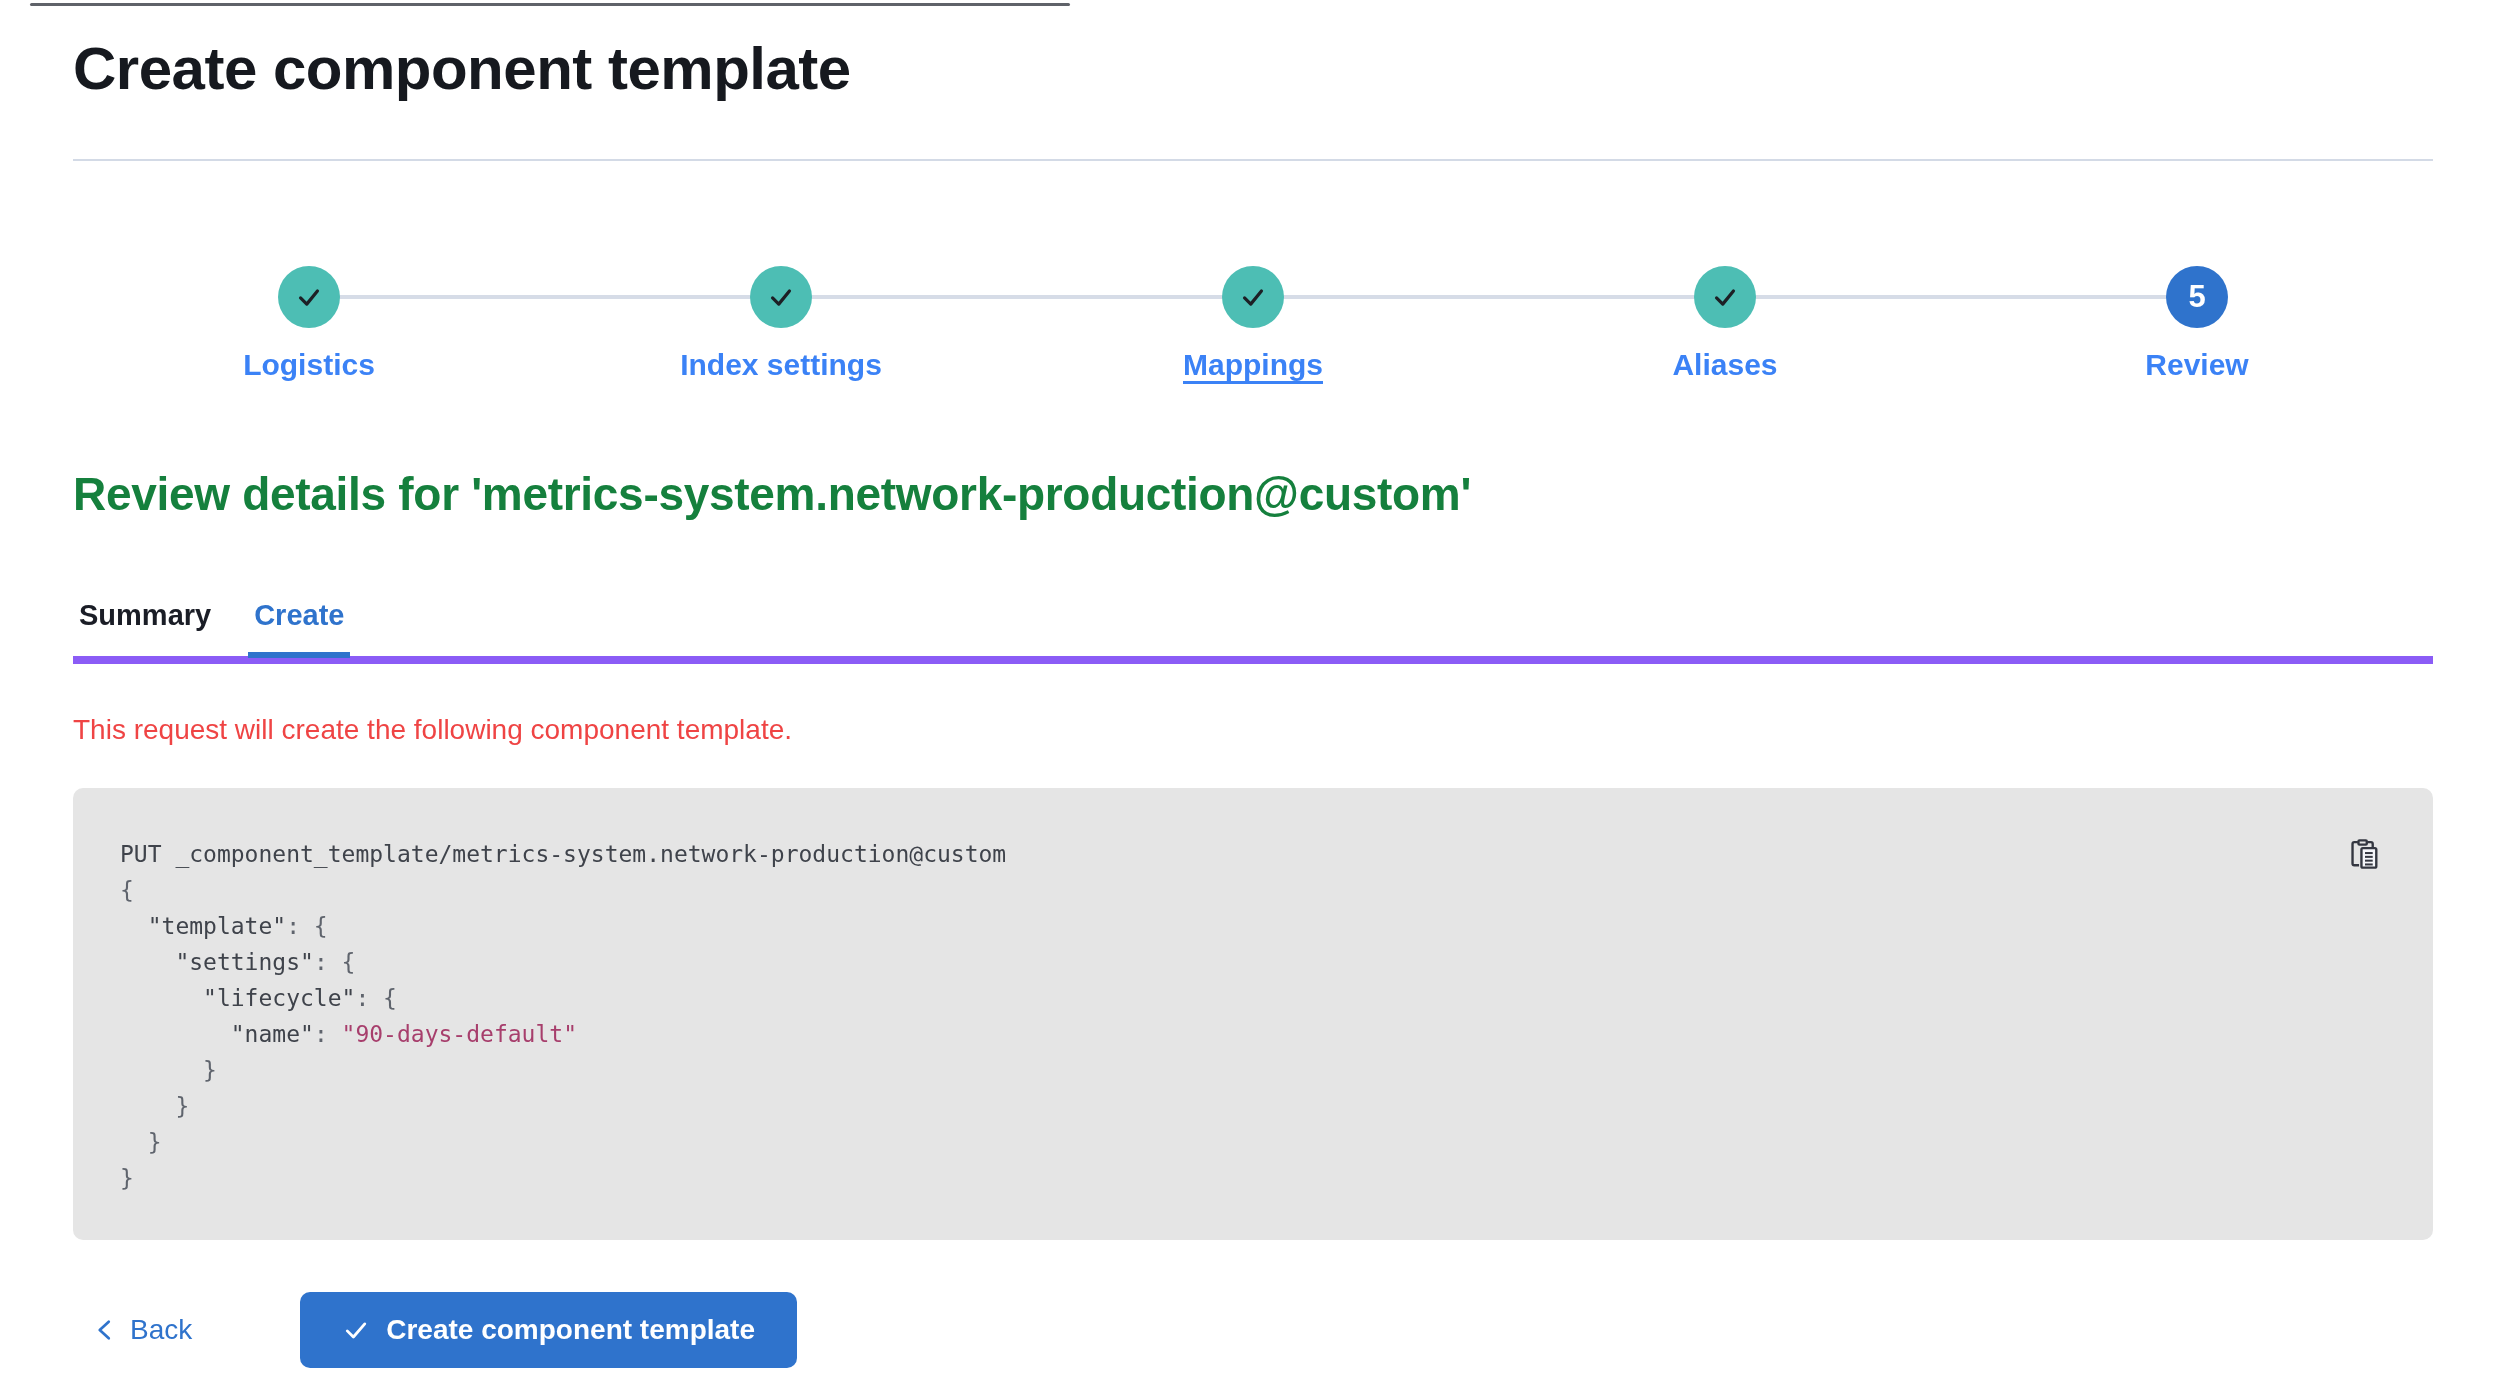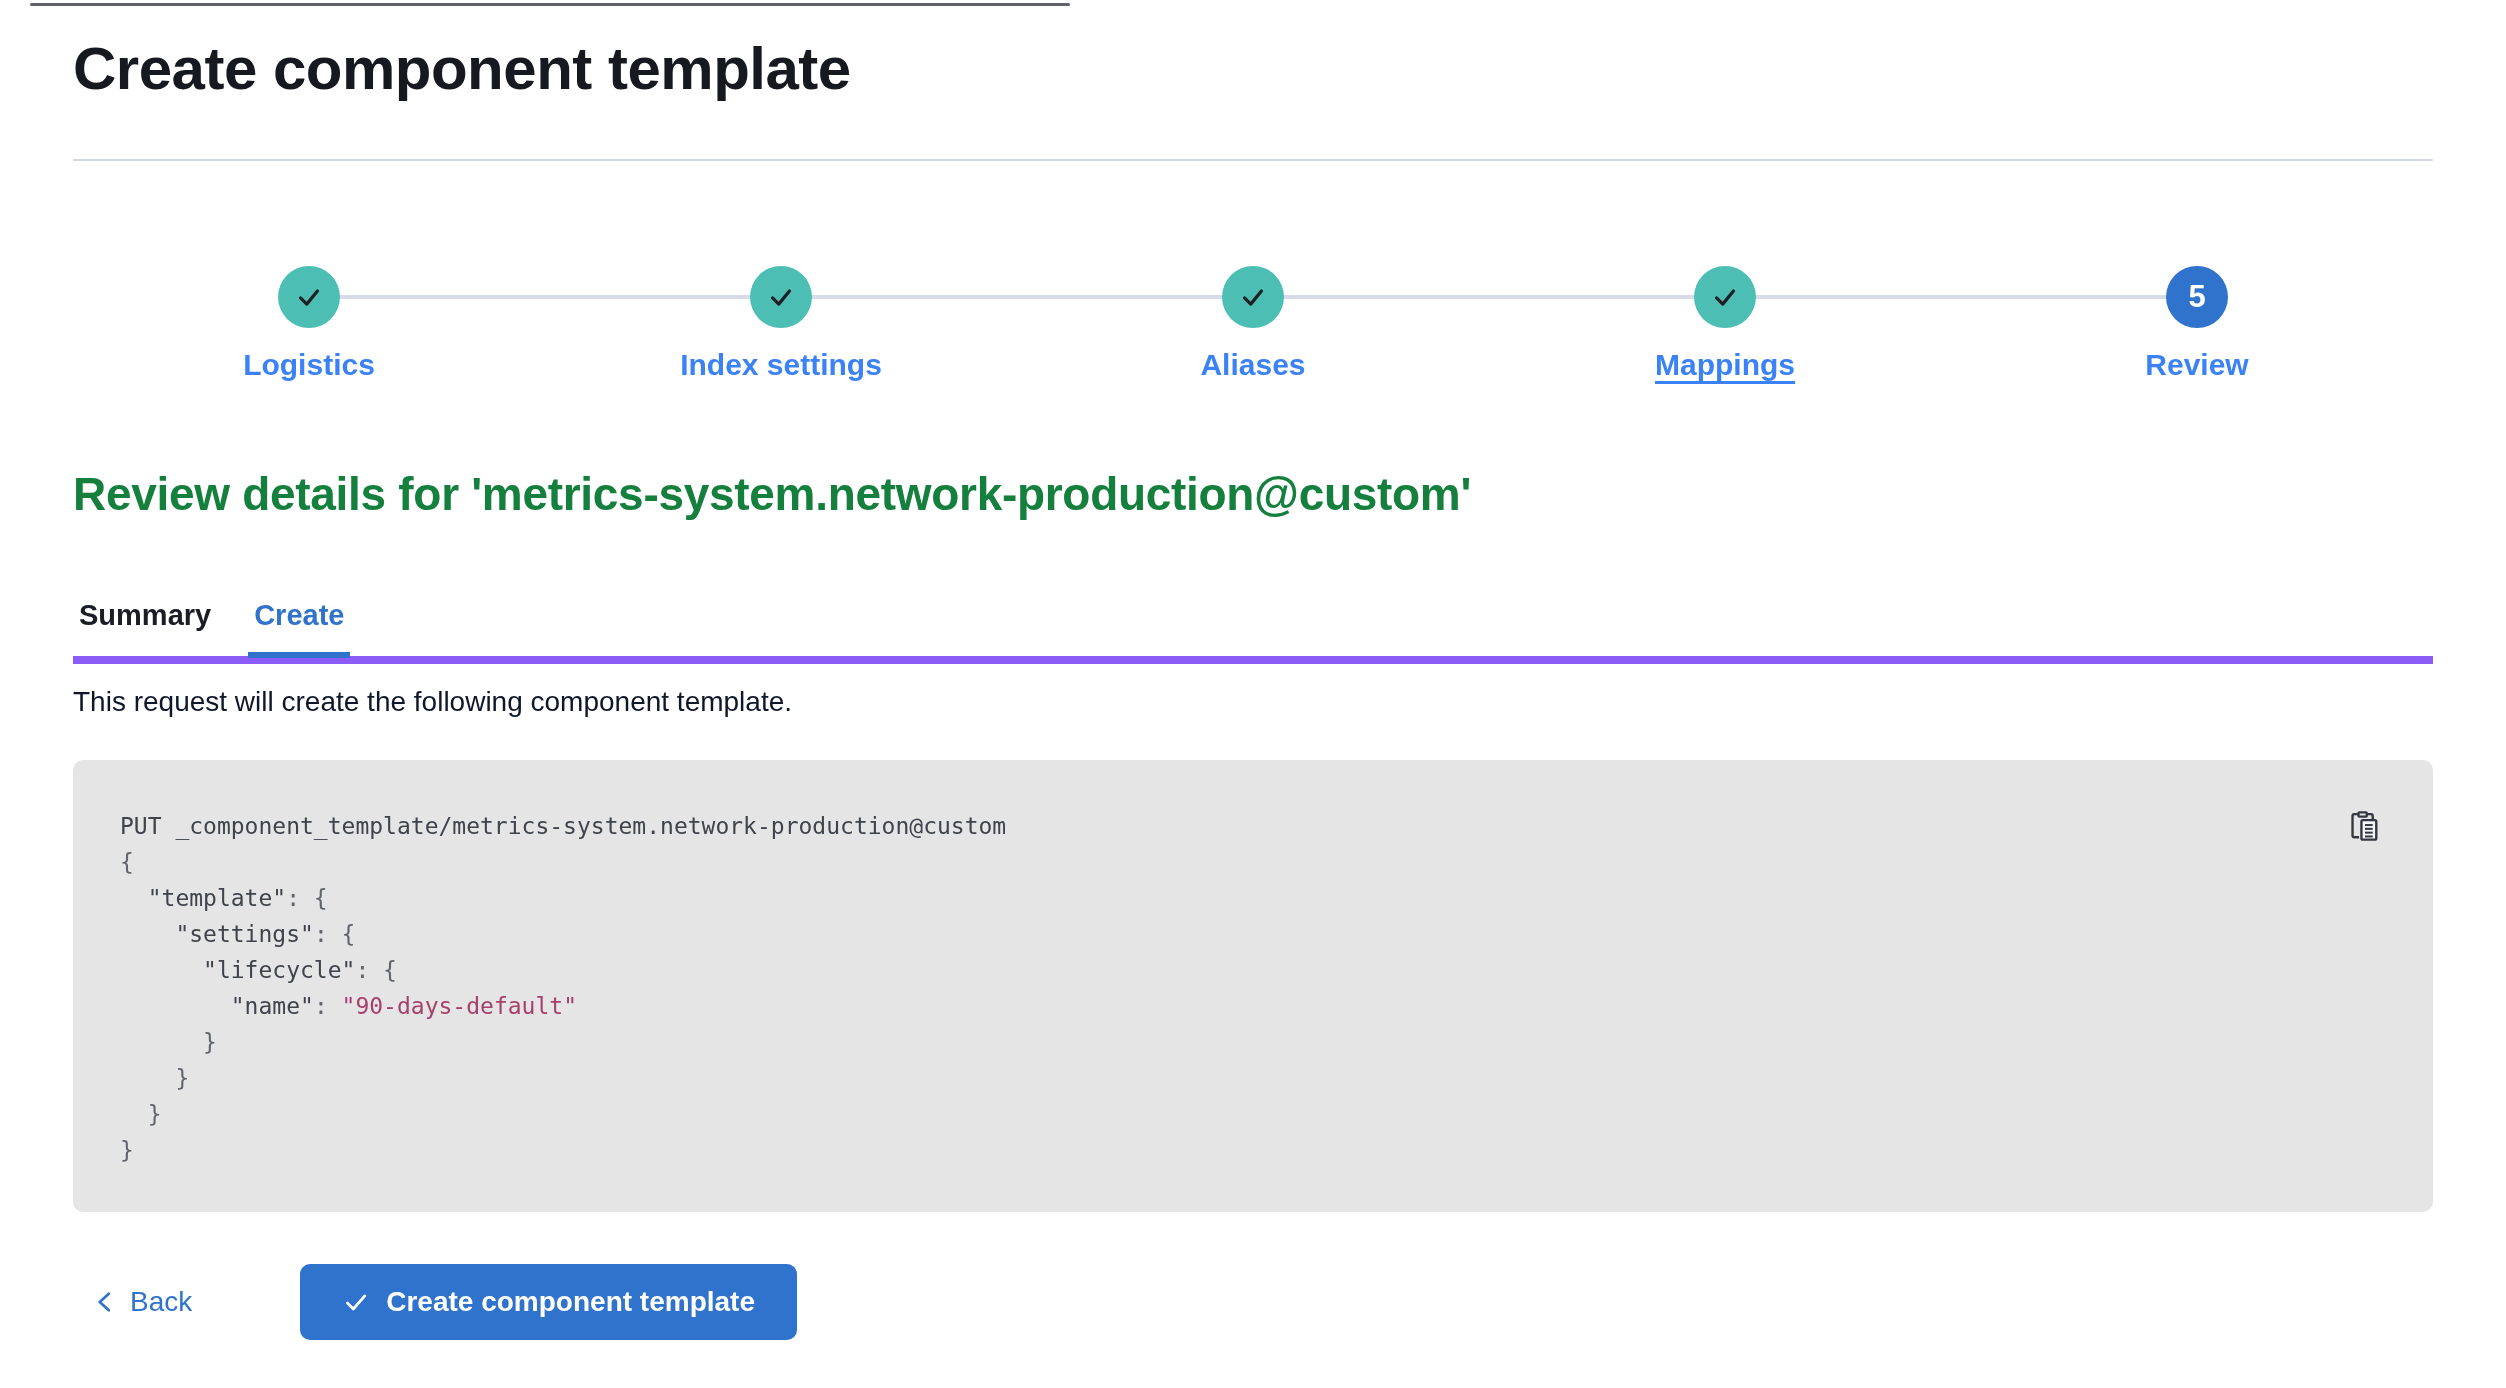--- a/index.html
+++ b/index.html
@@ -33,21 +33,21 @@
 
   
   .tabs { display:flex; gap:31px; margin-top:62px; border-bottom:8px solid #8b5cf6; }
   .tab { position:relative; padding:14px 6px 24px; font-size:29px; font-weight:700;
          color:#1A1D26; cursor:pointer; line-height:34px; }
   .tab.active { color:#2F73CC; }
   .tab.active::after { content:""; position:absolute; left:0; right:0; bottom:-2px;
                        height:6px; background:#2F73CC; }
 
   
-  .request-description { margin-top:18px; font-size:28px; line-height:40px; color:#0f172a; }
+  .request-description { margin-top:46px; font-size:28px; line-height:40px; color:#ef4444; }
 
   
   .code-block { position:relative; margin-top:38px; background:#e5e5e5; border-radius:10px;
                 padding:48px 110px 44px 47px; }
   .code-line { font-family:"DejaVu Sans Mono", monospace; font-size:23px; line-height:36px;
                white-space:pre; }
   .tok-plain  { color:#3F434B; }
   .tok-punct  { color:#5F646D; }
   .tok-string { color:#A73E6C; }
   .copy-button { position:absolute; top:44px; right:46px; width:44px; height:44px;
@@ -93,29 +93,29 @@
             </svg>
           </div>
           <div class="step-label">Index settings</div>
         </div>
         <div class="step">
           <div class="step-circle complete">
             <svg width="30" height="30" viewBox="0 0 16 16" fill="none" stroke="#1D2025" stroke-width="1.7" stroke-linecap="round" stroke-linejoin="round">
               <polyline points="3.5,8.5 6.8,11.8 12.5,4.8"></polyline>
             </svg>
           </div>
-          <div class="step-label">Aliases</div>
+          <div class="step-label underlined">Mappings</div>
         </div>
         <div class="step">
           <div class="step-circle complete">
             <svg width="30" height="30" viewBox="0 0 16 16" fill="none" stroke="#1D2025" stroke-width="1.7" stroke-linecap="round" stroke-linejoin="round">
               <polyline points="3.5,8.5 6.8,11.8 12.5,4.8"></polyline>
             </svg>
           </div>
-          <div class="step-label underlined">Mappings</div>
+          <div class="step-label">Aliases</div>
         </div>
         <div class="step">
           <div class="step-circle current">5</div>
           <div class="step-label">Review</div>
         </div>
       </div>
   </div>
 
   <h2 class="review-heading">Review details for 'metrics-system.network-production@custom'</h2>
 

